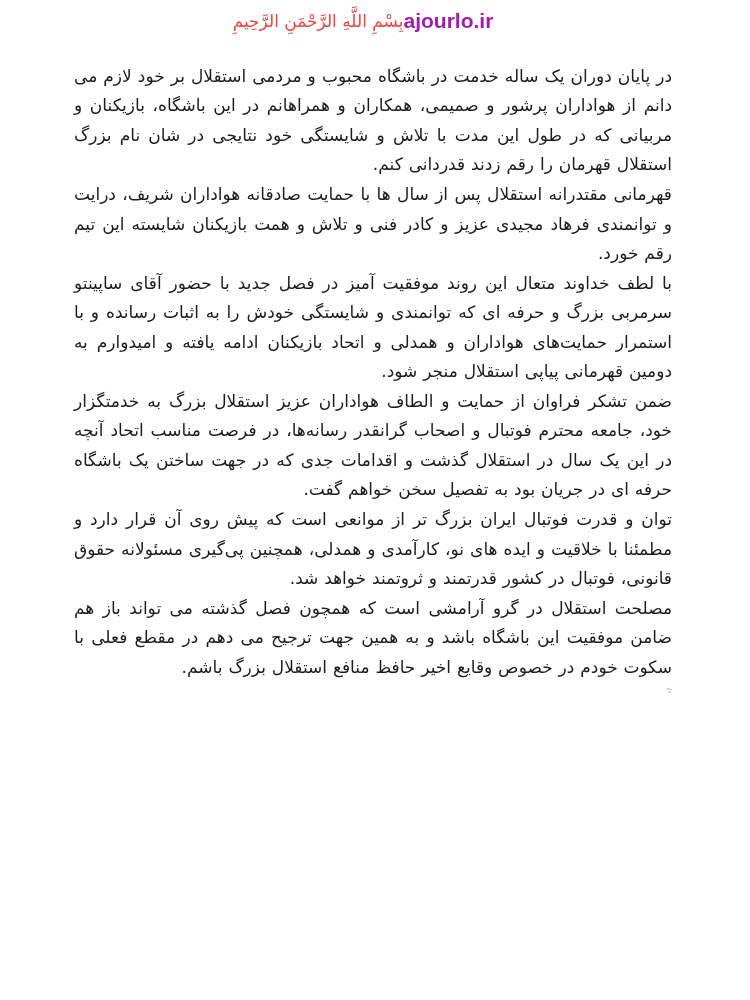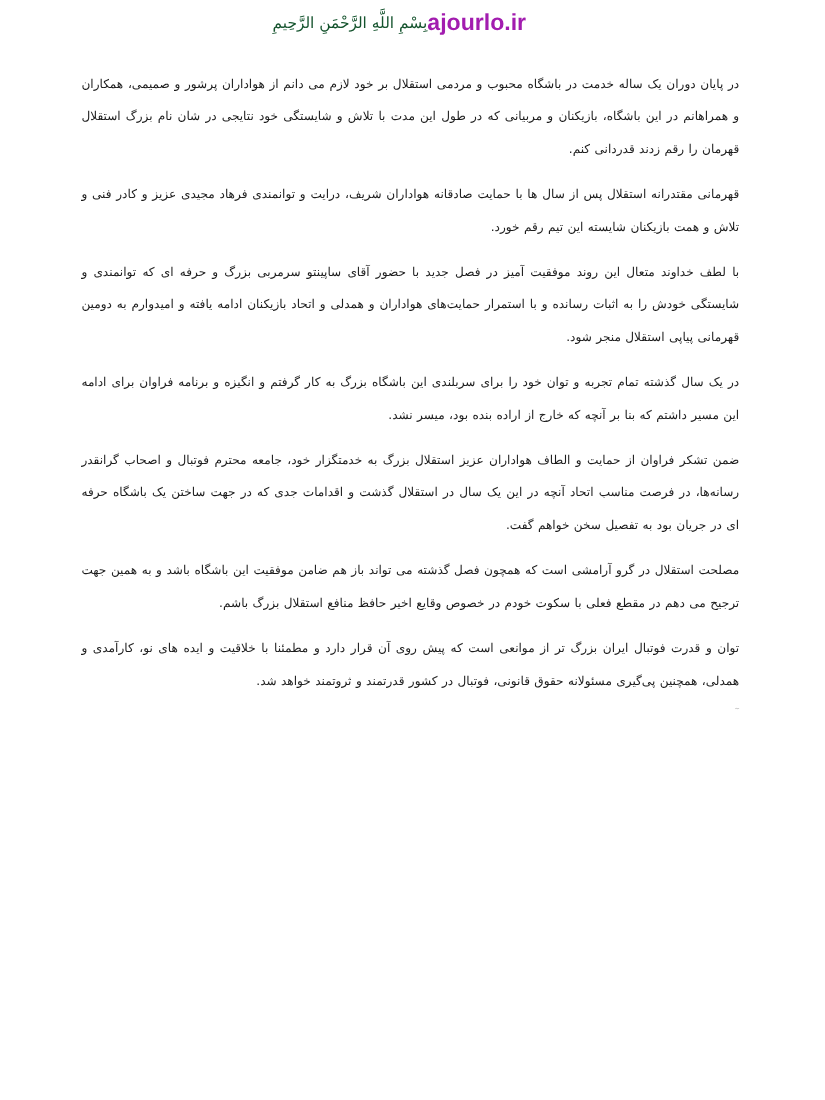--- a/index.html
+++ b/index.html
@@ -34,23 +34,23 @@
     box-sizing: border-box;
     display: flex;
     align-items: flex-start;
     justify-content: center;
     white-space: nowrap;
   }
   .basmala {
     direction: rtl;
     unicode-bidi: isolate;
     font-family: "DejaVu Sans", "Liberation Sans", sans-serif;
-    font-size: 14px;
+    font-size: 17px;
     line-height: 26px;
-    color: #14532d;
+    color: #ef4444;
     letter-spacing: 0px;
   }
   .watermark {
     direction: ltr;
     unicode-bidi: isolate;
     font-family: "Liberation Sans", "DejaVu Sans", sans-serif;
     font-weight: 700;
     font-size: 21px;
     line-height: 26px;
     color: #a21caf;
@@ -62,29 +62,29 @@
     direction: rtl;
     text-align: right;
     padding: 0 78px 0 74px;
     box-sizing: border-box;
     margin-top: 16px;
   }
   .para {
     direction: rtl;
     unicode-bidi: isolate;
     font-family: "DejaVu Sans", "Liberation Sans", sans-serif;
-    font-size: 11px;
+    font-size: 17px;
     line-height: 29.4px;
     color: #1c1c1c;
     margin: 0 0 0.5px 0;
     text-align: justify;
     text-align-last: right;
     word-spacing: 0.5px;
   }
-  .para + .para { margin-top: 12px; }
+  .para + .para { margin-top: 0px; }
 
   .para.cutoff {
     color: #b9b9b9;
     height: 9px;
     overflow: hidden;
     margin-top: 2px;
   }
 </style>
 </head>
 <body>
@@ -93,20 +93,19 @@
 
   <div class="header">
     <span class="watermark">ajourlo.ir</span>
     <span class="basmala">بِسْمِ اللَّهِ الرَّحْمَنِ الرَّحِيمِ</span>
   </div>
 
   <div class="content">
     <p class="para">در پایان دوران یک ساله خدمت در باشگاه محبوب و مردمی استقلال بر خود لازم می دانم از هواداران پرشور و صمیمی، همکاران و همراهانم در این باشگاه، بازیکنان و مربیانی که در طول این مدت با تلاش و شایستگی خود نتایجی در شان نام بزرگ استقلال قهرمان را رقم زدند قدردانی کنم.</p>
     <p class="para">قهرمانی مقتدرانه استقلال پس از سال ها با حمایت صادقانه هواداران شریف، درایت و توانمندی فرهاد مجیدی عزیز و کادر فنی و تلاش و همت بازیکنان شایسته این تیم رقم خورد.</p>
     <p class="para">با لطف خداوند متعال این روند موفقیت آمیز در فصل جدید با حضور آقای ساپینتو سرمربی بزرگ و حرفه ای که توانمندی و شایستگی خودش را به اثبات رسانده و با استمرار حمایت‌های هواداران و همدلی و اتحاد بازیکنان ادامه یافته و امیدوارم به دومین قهرمانی پیاپی استقلال منجر شود.</p>
-    <p class="para">در یک سال گذشته تمام تجربه و توان خود را برای سربلندی این باشگاه بزرگ به کار گرفتم و انگیزه و برنامه فراوان برای ادامه این مسیر داشتم که بنا بر آنچه که خارج از اراده بنده بود، میسر نشد.</p>
     <p class="para">ضمن تشکر فراوان از حمایت و الطاف هواداران عزیز استقلال بزرگ به خدمتگزار خود، جامعه محترم فوتبال و اصحاب گرانقدر رسانه‌ها، در فرصت مناسب اتحاد آنچه در این یک سال در استقلال گذشت و اقدامات جدی که در جهت ساختن یک باشگاه حرفه ای در جریان بود به تفصیل سخن خواهم گفت.</p>
+    <p class="para">توان و قدرت فوتبال ایران بزرگ تر از موانعی است که پیش روی آن قرار دارد و مطمئنا با خلاقیت و ایده های نو، کارآمدی و همدلی، همچنین پی‌گیری مسئولانه حقوق قانونی، فوتبال در کشور قدرتمند و ثروتمند خواهد شد.</p>
     <p class="para">مصلحت استقلال در گرو آرامشی است که همچون فصل گذشته می تواند باز هم ضامن موفقیت این باشگاه باشد و به همین جهت ترجیح می دهم در مقطع فعلی با سکوت خودم در خصوص وقایع اخیر حافظ منافع استقلال بزرگ باشم.</p>
-    <p class="para">توان و قدرت فوتبال ایران بزرگ تر از موانعی است که پیش روی آن قرار دارد و مطمئنا با خلاقیت و ایده های نو، کارآمدی و همدلی، همچنین پی‌گیری مسئولانه حقوق قانونی، فوتبال در کشور قدرتمند و ثروتمند خواهد شد.</p>
     <p class="para cutoff">آ</p>
   </div>
 
 </div>
 
 </body></html>

